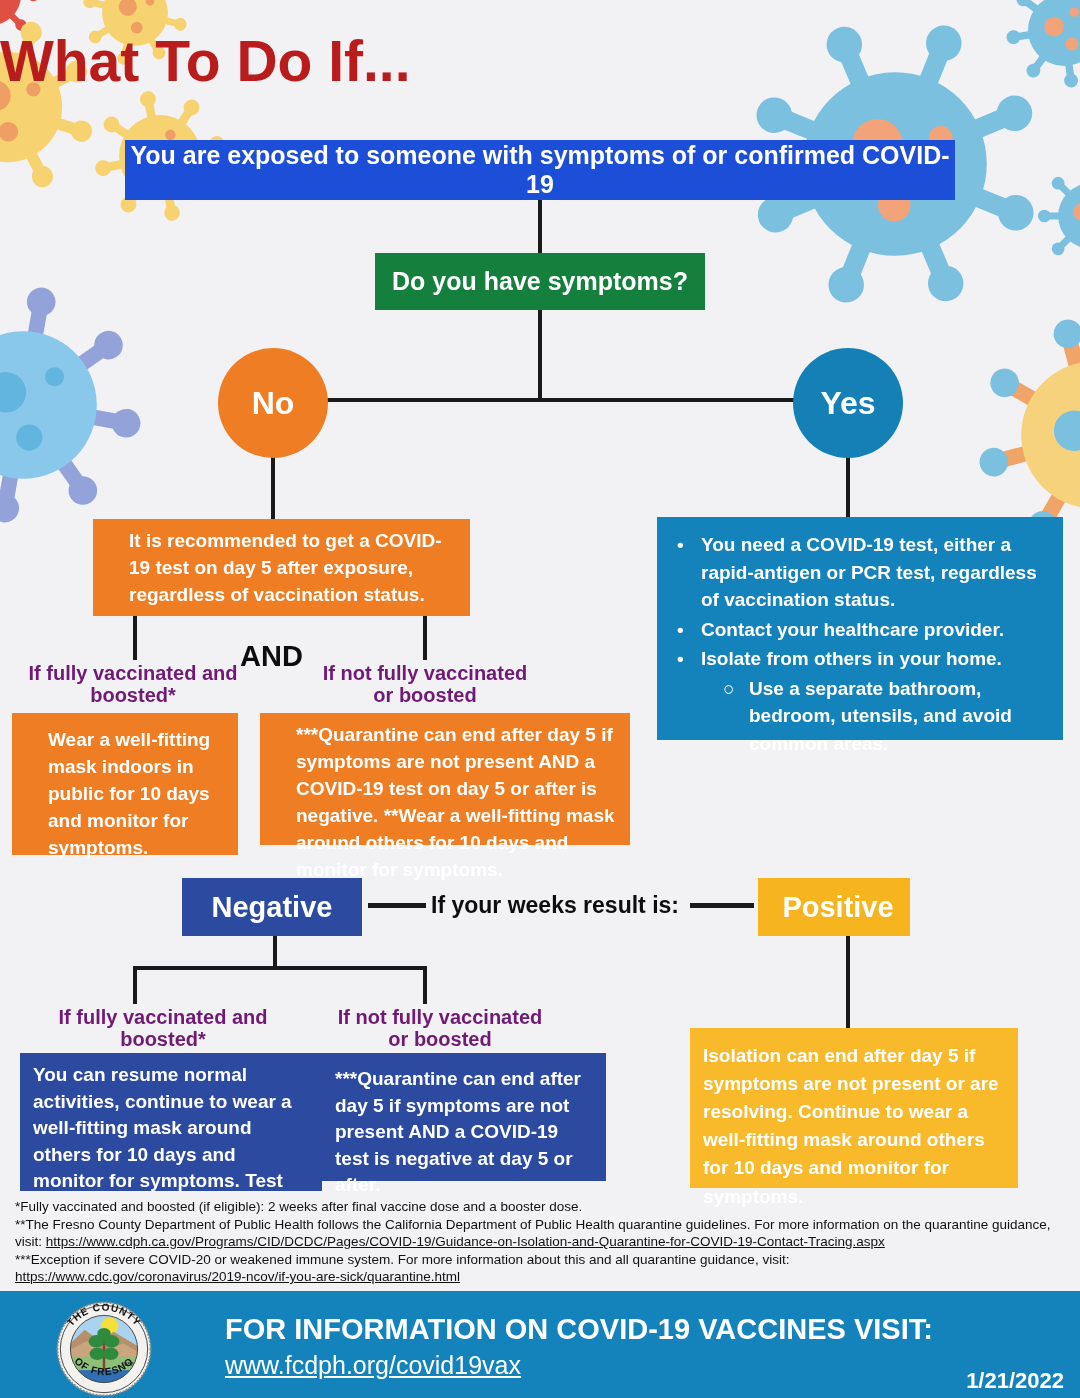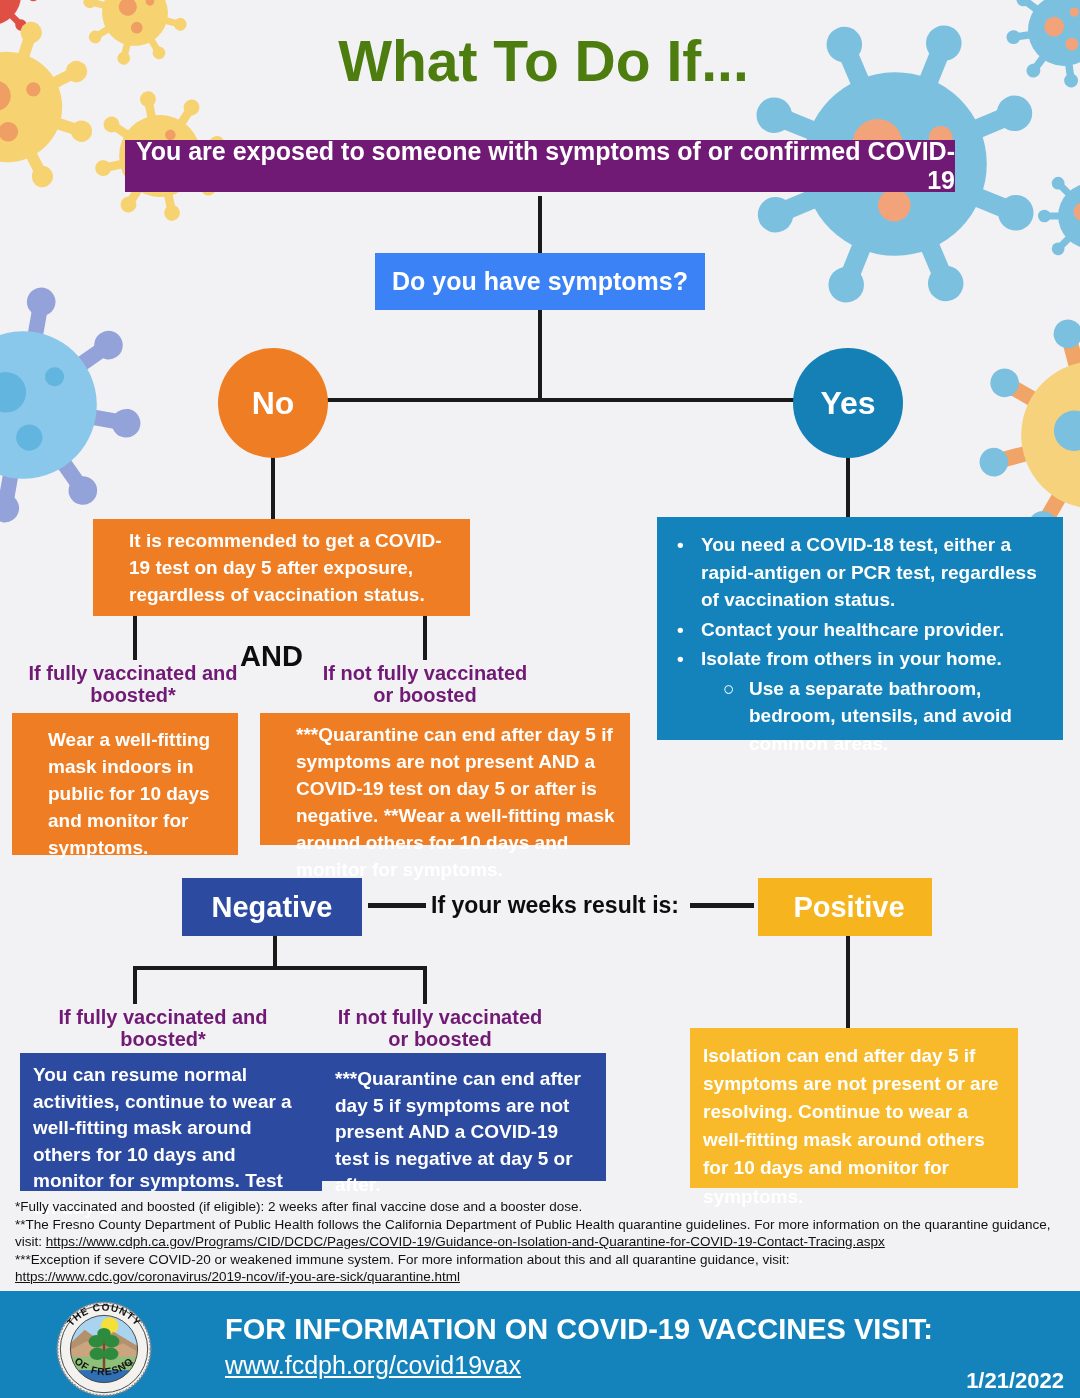--- a/index.html
+++ b/index.html
@@ -1,24 +1,24 @@
 <!DOCTYPE html>
 <html><head>
 <meta charset="utf-8">
 <style>
   html,body{margin:0;padding:0;}
   body{font-family:"Liberation Sans", sans-serif;}
   .page{position:relative;width:1080px;height:1398px;background:#f2f1f4;overflow:hidden;}
   .virus{position:absolute;z-index:0;overflow:visible;}
   .line{position:absolute;background:#1a1a1a;z-index:1;}
   .node{position:absolute;z-index:2;box-sizing:border-box;}
-  .title{left:7px;right:0;top:28px;text-align:center;font-size:57px;font-weight:bold;color:#4d7c0f;letter-spacing:0px;}
-  .banner{left:125px;top:140px;width:830px;height:52px;background:#701a75;color:#fff;
-          display:flex;align-items:center;justify-content:center;font-size:25px;font-weight:bold;text-align:right;}
-  .qbox{left:375px;top:253px;width:330px;height:57px;background:#3b82f6;color:#fff;
+  .title{left:0;right:0;top:28px;font-size:57px;font-weight:bold;color:#b91c1c;letter-spacing:0px;}
+  .banner{left:125px;top:140px;width:830px;height:60px;background:#1d4ed8;color:#fff;
+          display:flex;align-items:center;justify-content:center;font-size:25px;font-weight:bold;text-align:center;}
+  .qbox{left:375px;top:253px;width:330px;height:57px;background:#15803d;color:#fff;
         display:flex;align-items:center;justify-content:center;font-size:25px;font-weight:bold;}
   .circle{width:110px;height:110px;border-radius:50%;color:#fff;display:flex;align-items:center;justify-content:center;
           font-size:32px;font-weight:bold;text-align:center;}
   .no-circle{left:218px;top:348px;background:#ef7d23;}
   .yes-circle{left:793px;top:348px;background:#1480b6;}
   .txtbox{color:#fff;font-size:19px;font-weight:bold;line-height:1.42;padding:9px 13px;}
   .orange{background:#ef7d23;padding-left:36px;}
   .dblue{background:#2b4aa0;}
   .pblue{background:#1583bb;}
   .gold{background:#f6b41e;}
@@ -125,42 +125,42 @@
   <div class="blabel" style="left:315px;top:662px;width:220px;">If not fully vaccinated or boosted</div>
 
   <div class="node txtbox orange" style="left:12px;top:713px;width:226px;height:142px;padding-top:14px;">Wear a well-fitting mask indoors in public for 10 days and monitor for symptoms.</div>
   <div class="node txtbox orange" style="left:260px;top:713px;width:370px;height:132px;">***Quarantine can end after day 5 if symptoms are not present AND a COVID-19 test on day 5 or after is negative. **Wear a well-fitting mask around others for 10 days and monitor for symptoms.</div>
 
   <div class="line" style="left:846px;top:456px;width:4px;height:63px;"></div>
   <div class="node pblue" style="left:657px;top:517px;width:406px;height:223px;color:#fff;font-size:19px;font-weight:bold;line-height:1.45;">
     <div class="bullets">
       <div class="brow">
           <span class="bdot">•</span>
-          <span>You need a COVID-18 test, either a rapid-antigen or PCR test, regardless of vaccination status.</span>
+          <span>You need a COVID-19 test, either a rapid-antigen or PCR test, regardless of vaccination status.</span>
         </div>
       <div class="brow">
           <span class="bdot">•</span>
           <span>Contact your healthcare provider.</span>
         </div>
       <div class="brow">
           <span class="bdot">•</span>
           <span>Isolate from others in your home.</span>
         </div>
       <div class="brow bsub">
           <span class="bdot">○</span>
           <span>Use a separate bathroom, bedroom, utensils, and avoid common areas.</span>
         </div>
     </div>
   </div>
 
   <div class="node resbox dblue" style="left:182px;top:878px;width:180px;">Negative</div>
   <div class="line" style="left:368px;top:903px;width:58px;height:5px;"></div>
   <div class="resq">If your weeks result is:</div>
   <div class="line" style="left:690px;top:903px;width:64px;height:5px;"></div>
-  <div class="node resbox gold" style="left:758px;top:878px;width:174px;padding-left:8px;">Positive</div>
+  <div class="node resbox gold" style="left:758px;top:878px;width:152px;padding-left:8px;">Positive</div>
 
   <div class="line" style="left:273px;top:936px;width:4px;height:34px;"></div>
   <div class="line" style="left:133px;top:966px;width:294px;height:4px;"></div>
   <div class="line" style="left:133px;top:966px;width:4px;height:38px;"></div>
   <div class="line" style="left:423px;top:966px;width:4px;height:38px;"></div>
 
   <div class="blabel" style="left:57px;top:1006px;width:212px;">If fully vaccinated and boosted*</div>
   <div class="blabel" style="left:330px;top:1006px;width:220px;">If not fully vaccinated or boosted</div>
 
   <div class="node txtbox dblue" style="left:20px;top:1053px;width:302px;height:138px;line-height:1.4;">You can resume normal activities, continue to wear a well-fitting mask around others for 10 days and monitor for symptoms. Test on day 5.</div>

